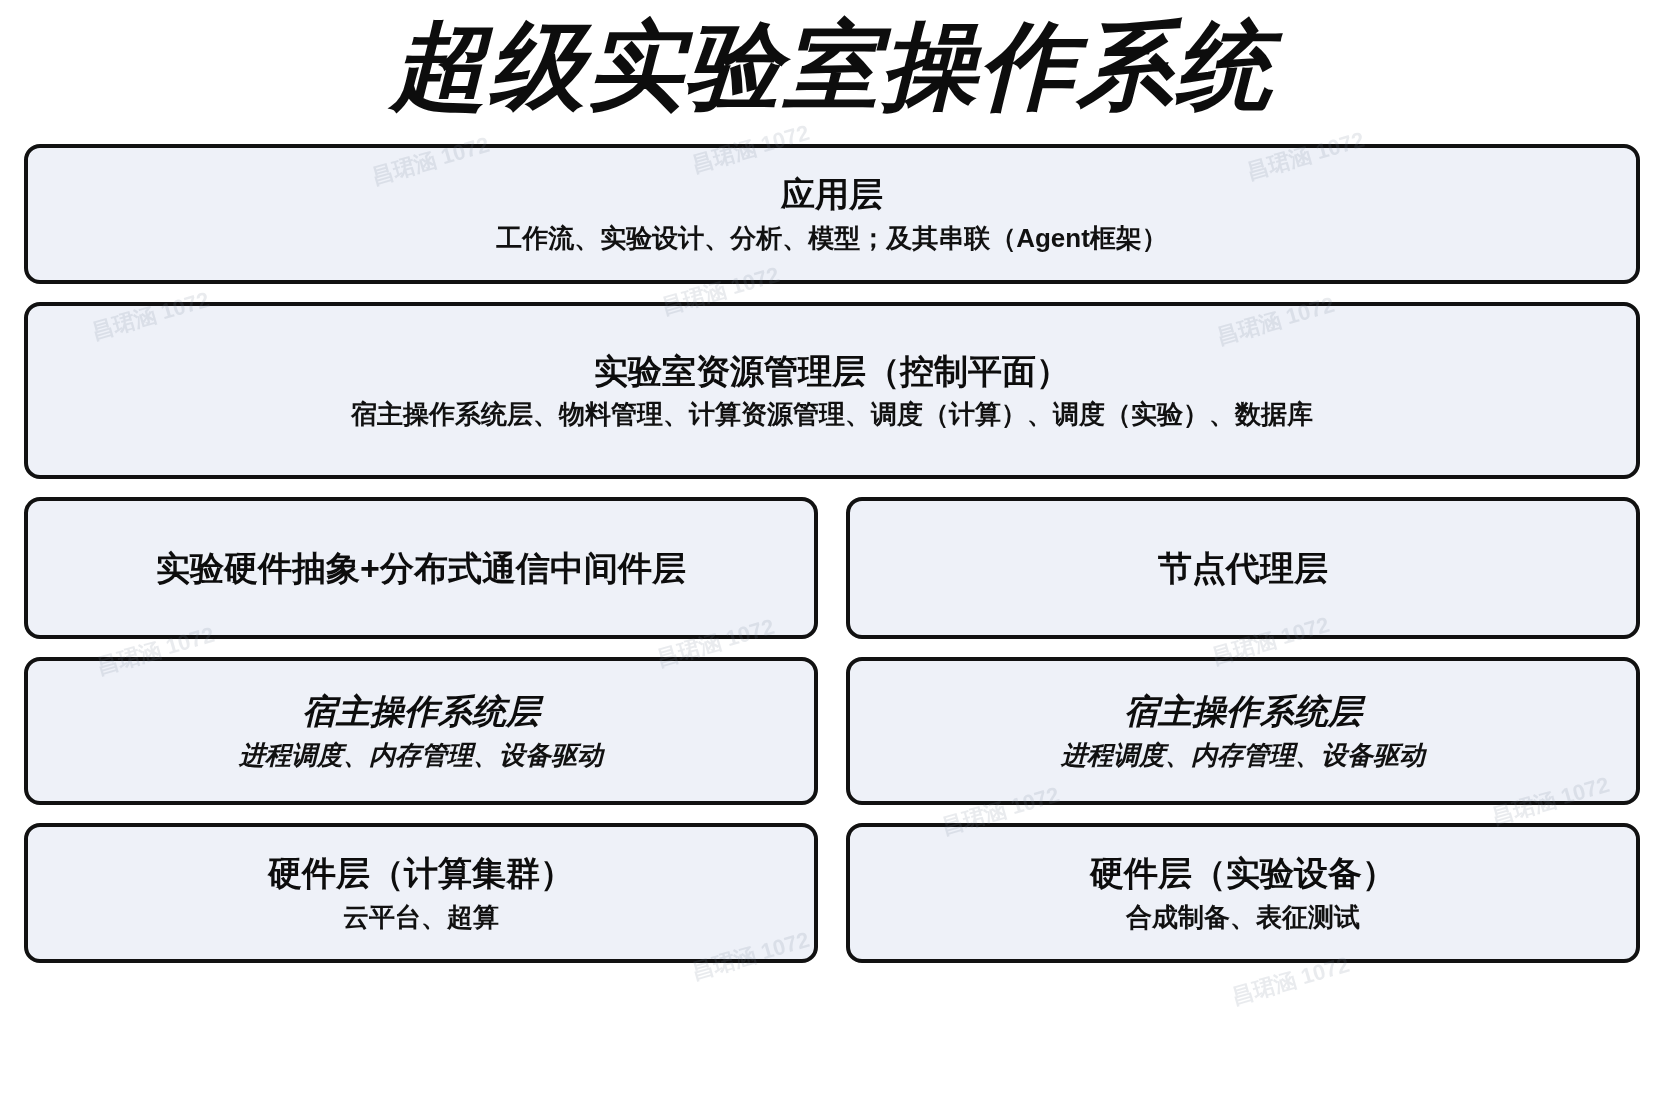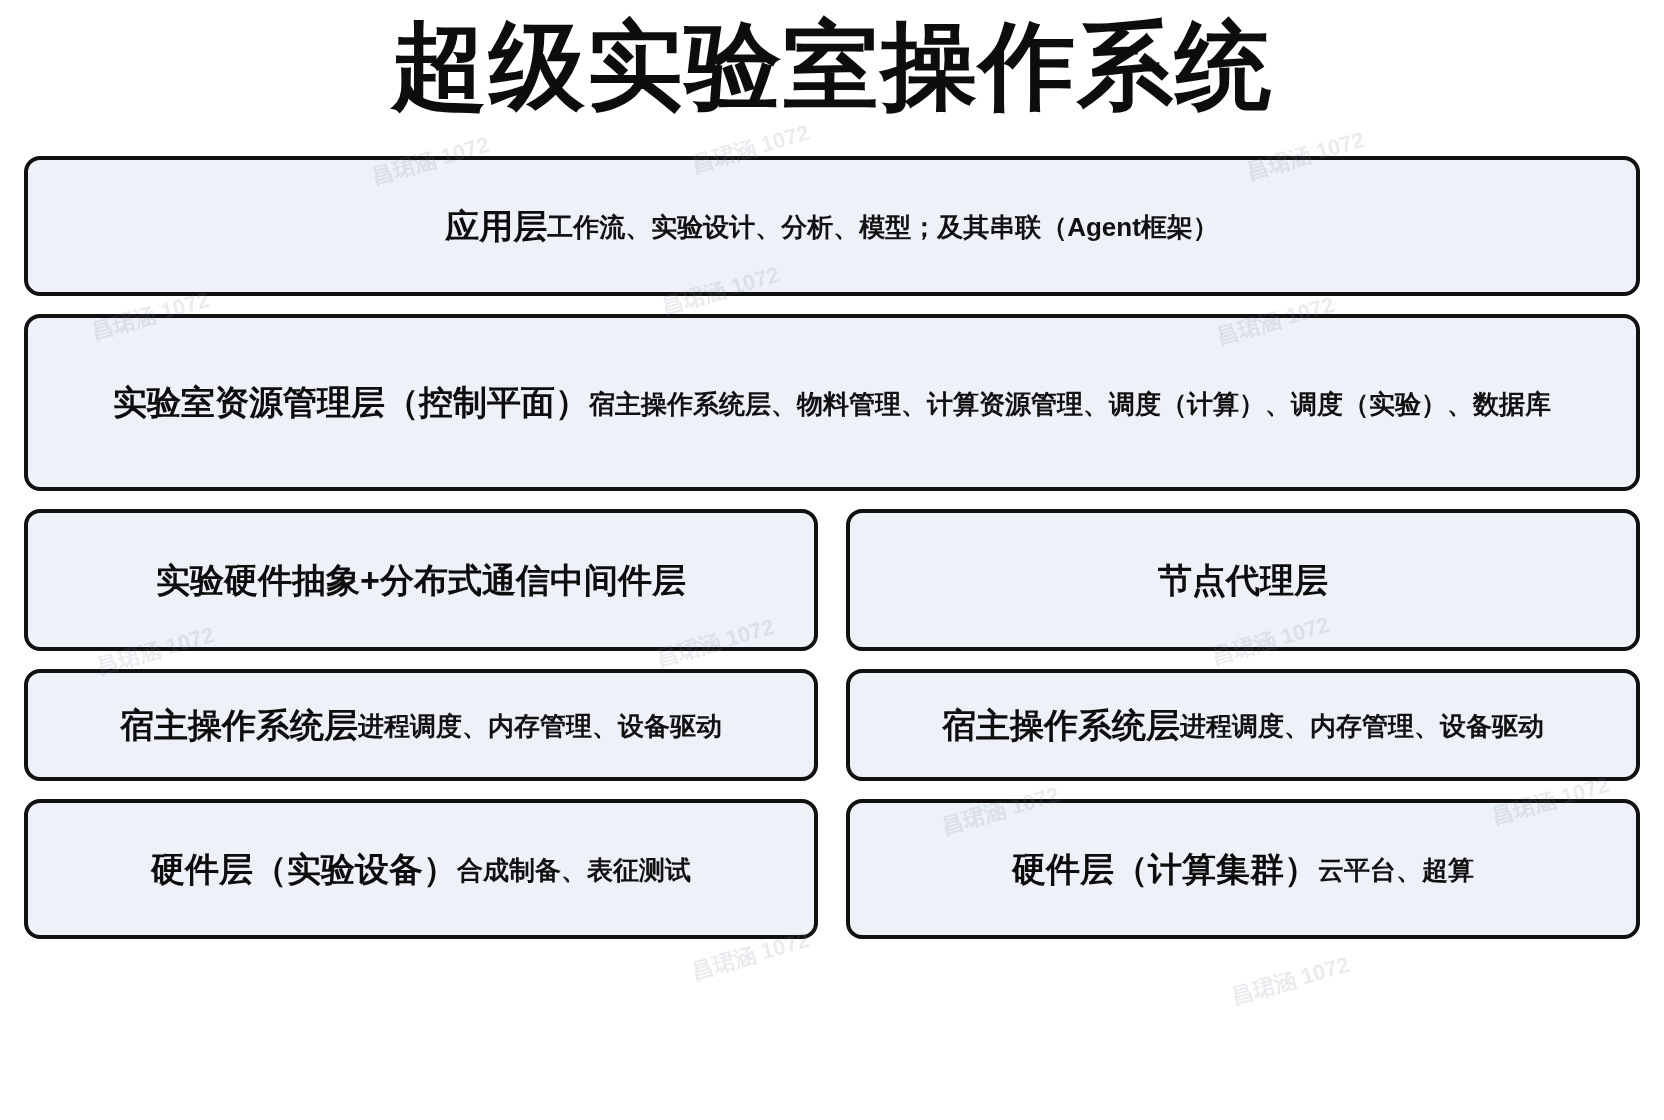--- a/index.html
+++ b/index.html
@@ -21,41 +21,42 @@
     height: 1120px;
     box-sizing: border-box;
     padding: 0 24px;
   }
   .title {
     text-align: center;
     font-size: 96px;
     font-weight: 800;
     letter-spacing: 2px;
     line-height: 1.25;
-    margin: 6px 0 30px 0;
+    margin: 6px 0 18px 0;
     color: #0d0d0d;
+    font-style: italic;
   }
   .stack {
     display: flex;
     flex-direction: column;
     gap: 18px;
   }
   .row {
     display: flex;
     flex-direction: row;
     gap: 28px;
     border-radius: 14px;
   }
   .box {
     background: #eef1f8;
     border: 4px solid #111111;
     border-radius: 16px;
     box-sizing: border-box;
     display: flex;
-    flex-direction: row;
+    flex-direction: column;
     align-items: center;
     justify-content: center;
     text-align: center;
     padding: 10px 18px;
   }
   .box.full {
     width: 100%;
   }
   .box.half {
     flex: 1 1 0;
@@ -74,21 +75,21 @@
     color: #111111;
   }
   .box-sub:empty {
     display: none;
     margin-top: 0;
   }
   
   .h-app { height: 140px; }
   .h-res { height: 177px; }
   .h-mid { height: 142px; }
-  .h-host { height: 112px; }
+  .h-host { height: 148px; font-style: italic; }
   .h-hw { height: 140px; }
 
   
   .wm {
     position: absolute;
     color: rgba(120, 130, 150, 0.16);
     font-size: 22px;
     font-weight: 700;
     white-space: nowrap;
     transform: rotate(-16deg);
@@ -132,26 +133,26 @@
         <div class="box-sub">进程调度、内存管理、设备驱动</div>
       </div>
       <div class="box half h-host">
         <div class="box-title">宿主操作系统层</div>
         <div class="box-sub">进程调度、内存管理、设备驱动</div>
       </div>
     </div>
 
     <div class="row">
       <div class="box half h-hw">
+        <div class="box-title">硬件层（计算集群）</div>
+        <div class="box-sub">云平台、超算</div>
+      </div>
+      <div class="box half h-hw">
         <div class="box-title">硬件层（实验设备）</div>
         <div class="box-sub">合成制备、表征测试</div>
-      </div>
-      <div class="box half h-hw">
-        <div class="box-title">硬件层（计算集群）</div>
-        <div class="box-sub">云平台、超算</div>
       </div>
     </div>
 
   </div>
 
   <div id="watermark-layer">
       <div class="wm" style="left: 370px; top: 140px;">昌珺涵 1072</div>
       <div class="wm" style="left: 690px; top: 128px;">昌珺涵 1072</div>
       <div class="wm" style="left: 1245px; top: 135px;">昌珺涵 1072</div>
       <div class="wm" style="left: 90px; top: 295px;">昌珺涵 1072</div>

